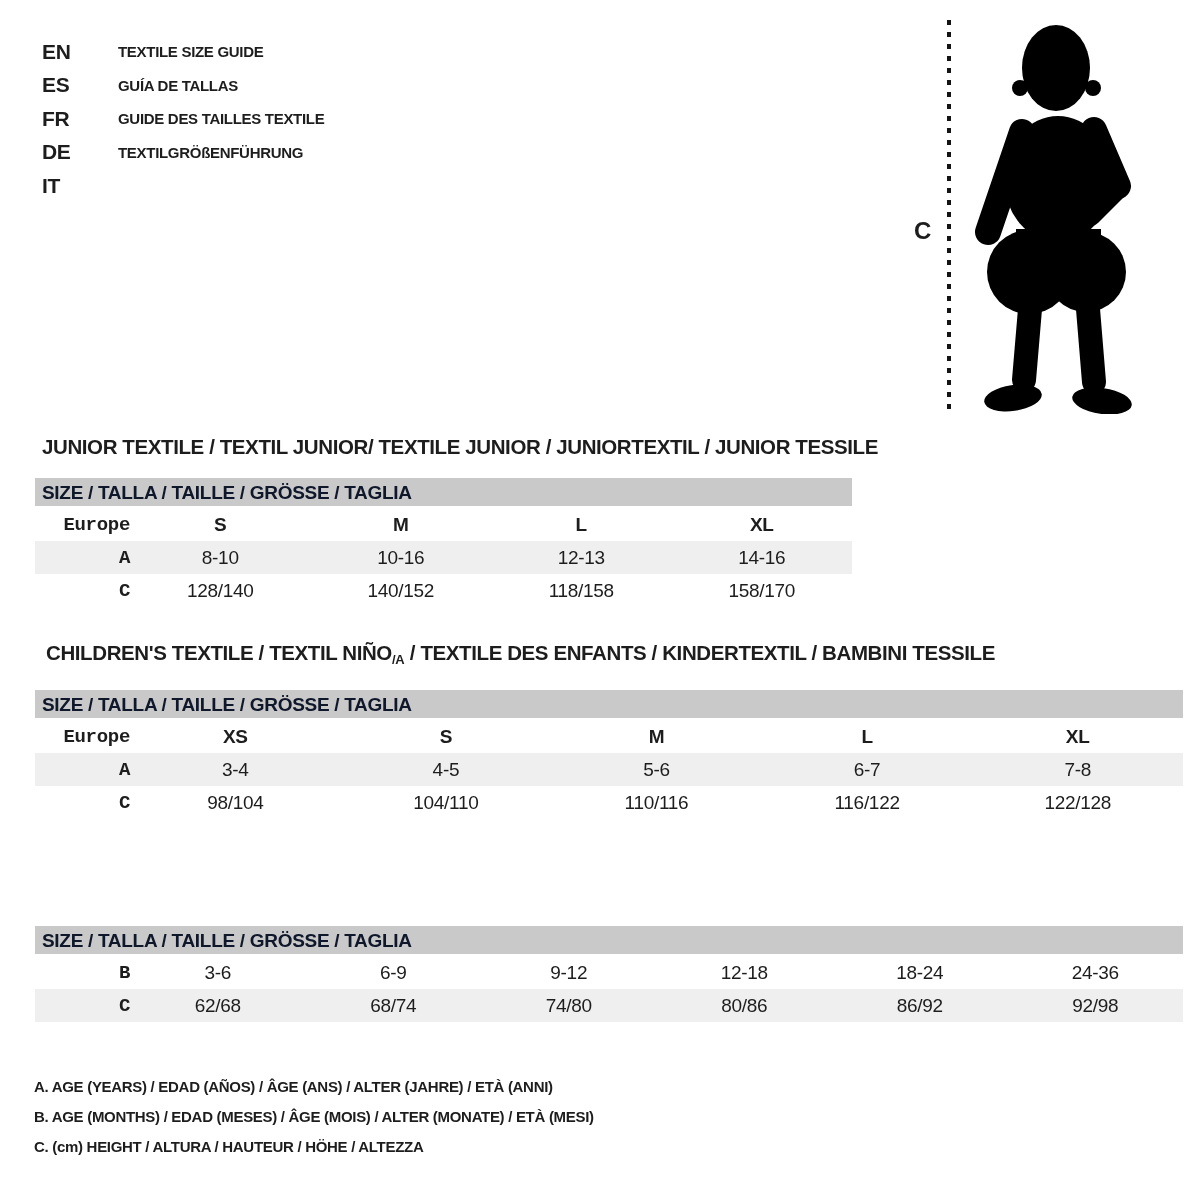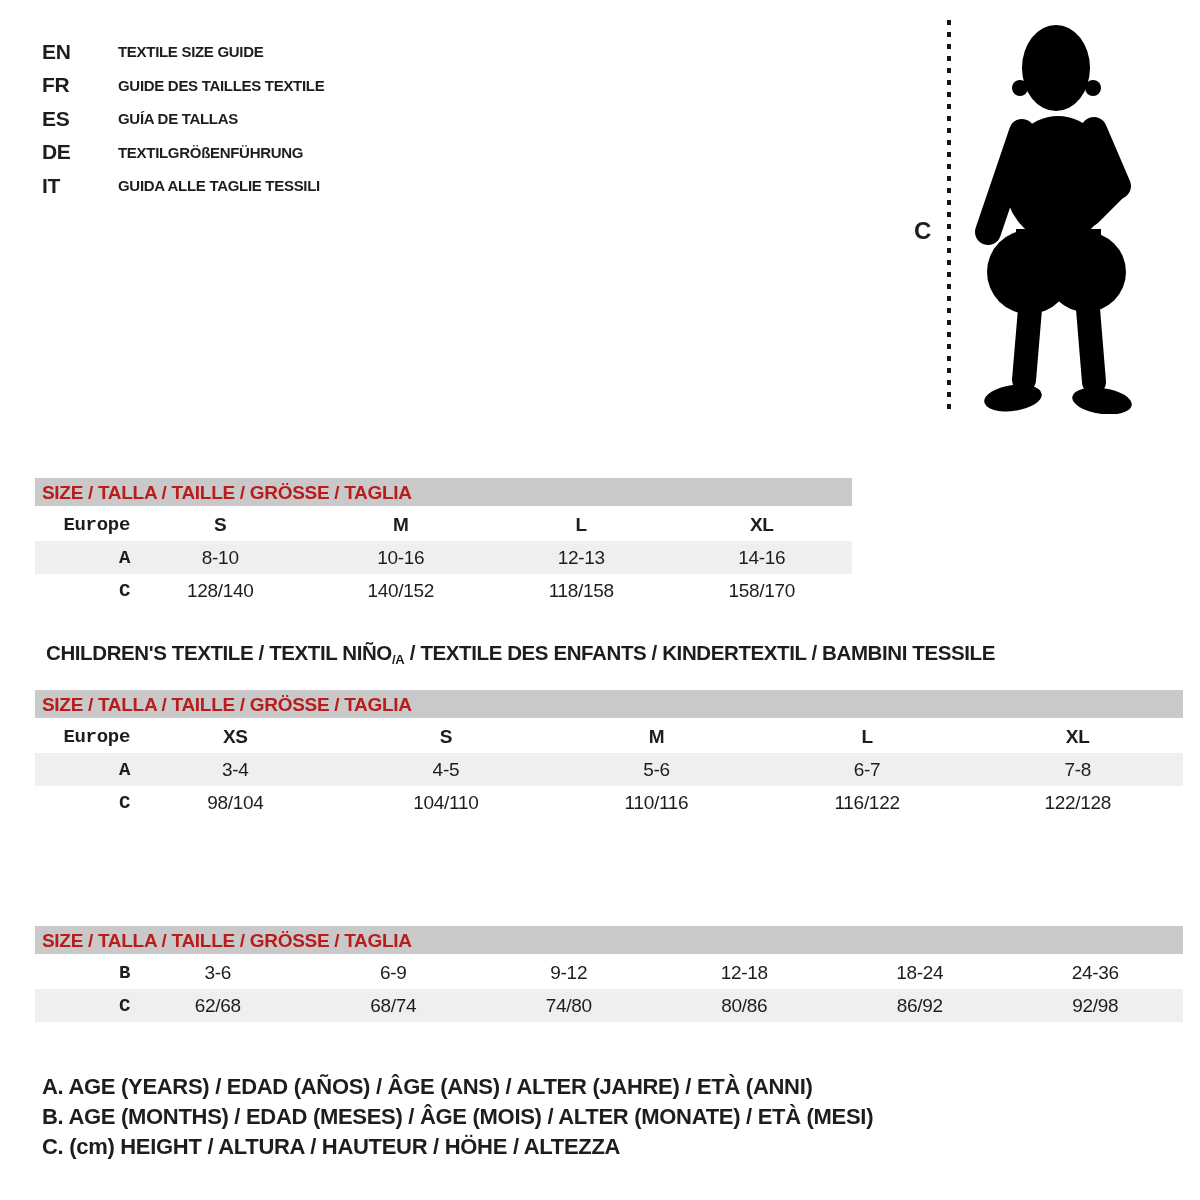--- a/index.html
+++ b/index.html
@@ -32,64 +32,63 @@
   #children-title { top:641px; left:46px; }
   #babies-title   { top:847px; left:42px; line-height:32px; }
   .sub { font-size:13px; vertical-align:-4px; letter-spacing:-0.2px; }
 
   
   .size-table { position:absolute; font-size:19px; }
   #junior-table   { top:478px; left:35px; width:817px; }
   #children-table { top:690px; left:35px; width:1148px; }
   #babies-table   { top:926px; left:35px; width:1148px; }
   .tbar {
-    height:30px; line-height:30px; background:#c9c9c9; color:#b91c1c;
+    height:30px; line-height:30px; background:#c9c9c9; color:#0f172a;
     font-weight:700; padding-left:7px; letter-spacing:-0.3px;
     border-bottom:2px solid #ffffff;
   }
   .trow { display:grid; height:33px; align-items:center; }
   .trow.alt { background:#efefef; }
   .cols4 { grid-template-columns:95px repeat(4,1fr); }
   .cols5 { grid-template-columns:95px repeat(5,1fr); }
   .cols6 { grid-template-columns:95px repeat(6,1fr); }
   .cell { text-align:center; letter-spacing:-0.3px; }
   .cell.lbl { text-align:right; padding-left:7px; font-weight:700;font-family:Liberation Mono, monospace; }
   .trow.head .cell { font-weight:700; }
   .trow.head .cell.lbl { font-weight:700; }
 
   
-  .legend { position:absolute; top:1072px; left:42px; font-weight:700;
-            font-size:22px; letter-spacing:-0.3px; }
+  .legend { position:absolute; top:1072px; left:34px; font-weight:700;
+            font-size:15px; letter-spacing:-0.3px; }
   .legend div { height:30px; line-height:30px; white-space:nowrap; }
 </style>
 </head>
 <body>
 
 <div class="page">
 
   <ul class="langs">
     <li>
       <span class="lang-code">EN</span>
       <span class="lang-label">TEXTILE SIZE GUIDE</span>
     </li>
     <li>
+      <span class="lang-code">ES</span>
+      <span class="lang-label">GUÍA DE TALLAS</span>
+    </li>
+    <li>
       <span class="lang-code">FR</span>
       <span class="lang-label">GUIDE DES TAILLES TEXTILE</span>
-    </li>
-    <li>
-      <span class="lang-code">ES</span>
-      <span class="lang-label">GUÍA DE TALLAS</span>
     </li>
     <li>
       <span class="lang-code">DE</span>
       <span class="lang-label">TEXTILGRÖßENFÜHRUNG</span>
     </li>
     <li>
       <span class="lang-code">IT</span>
-      <span class="lang-label">GUIDA ALLE TAGLIE TESSILI</span>
     </li>
   </ul>
 
   <div class="dash-line"></div>
   <span class="c-label">C</span>
   <svg class="silhouette" width="170" height="400" viewBox="0 0 170 400" aria-hidden="true">
     <g fill="#000000" stroke="none">
       <ellipse cx="90" cy="54" rx="34" ry="43"></ellipse>
       <circle cx="54" cy="74" r="8"></circle>
       <circle cx="127" cy="74" r="8"></circle>
@@ -100,20 +99,21 @@
       <circle cx="63" cy="258" r="42"></circle>
       <circle cx="120" cy="258" r="40"></circle>
       <rect x="50" y="215" width="85" height="55"></rect>
       <line x1="64" y1="295" x2="58" y2="366" stroke="#000000" stroke-width="24" stroke-linecap="round"></line>
       <line x1="122" y1="295" x2="128" y2="368" stroke="#000000" stroke-width="24" stroke-linecap="round"></line>
       <ellipse cx="47" cy="384" rx="29" ry="13" transform="rotate(-8 47 384)"></ellipse>
       <ellipse cx="136" cy="387" rx="30" ry="13" transform="rotate(8 136 387)"></ellipse>
     </g>
   </svg>
 
+  <h2 class="sec-title" id="junior-title">JUNIOR TEXTILE / TEXTIL JUNIOR/ TEXTILE JUNIOR / JUNIORTEXTIL / JUNIOR TESSILE</h2>
   <div class="size-table" id="junior-table">
     <div class="tbar">SIZE / TALLA / TAILLE / GRÖSSE / TAGLIA</div>
     <div class="trow cols4 head">
       <span class="cell lbl">Europe</span>
       <span class="cell">S</span>
       <span class="cell">M</span>
       <span class="cell">L</span>
       <span class="cell">XL</span>
     </div>
     <div class="trow cols4 alt">

